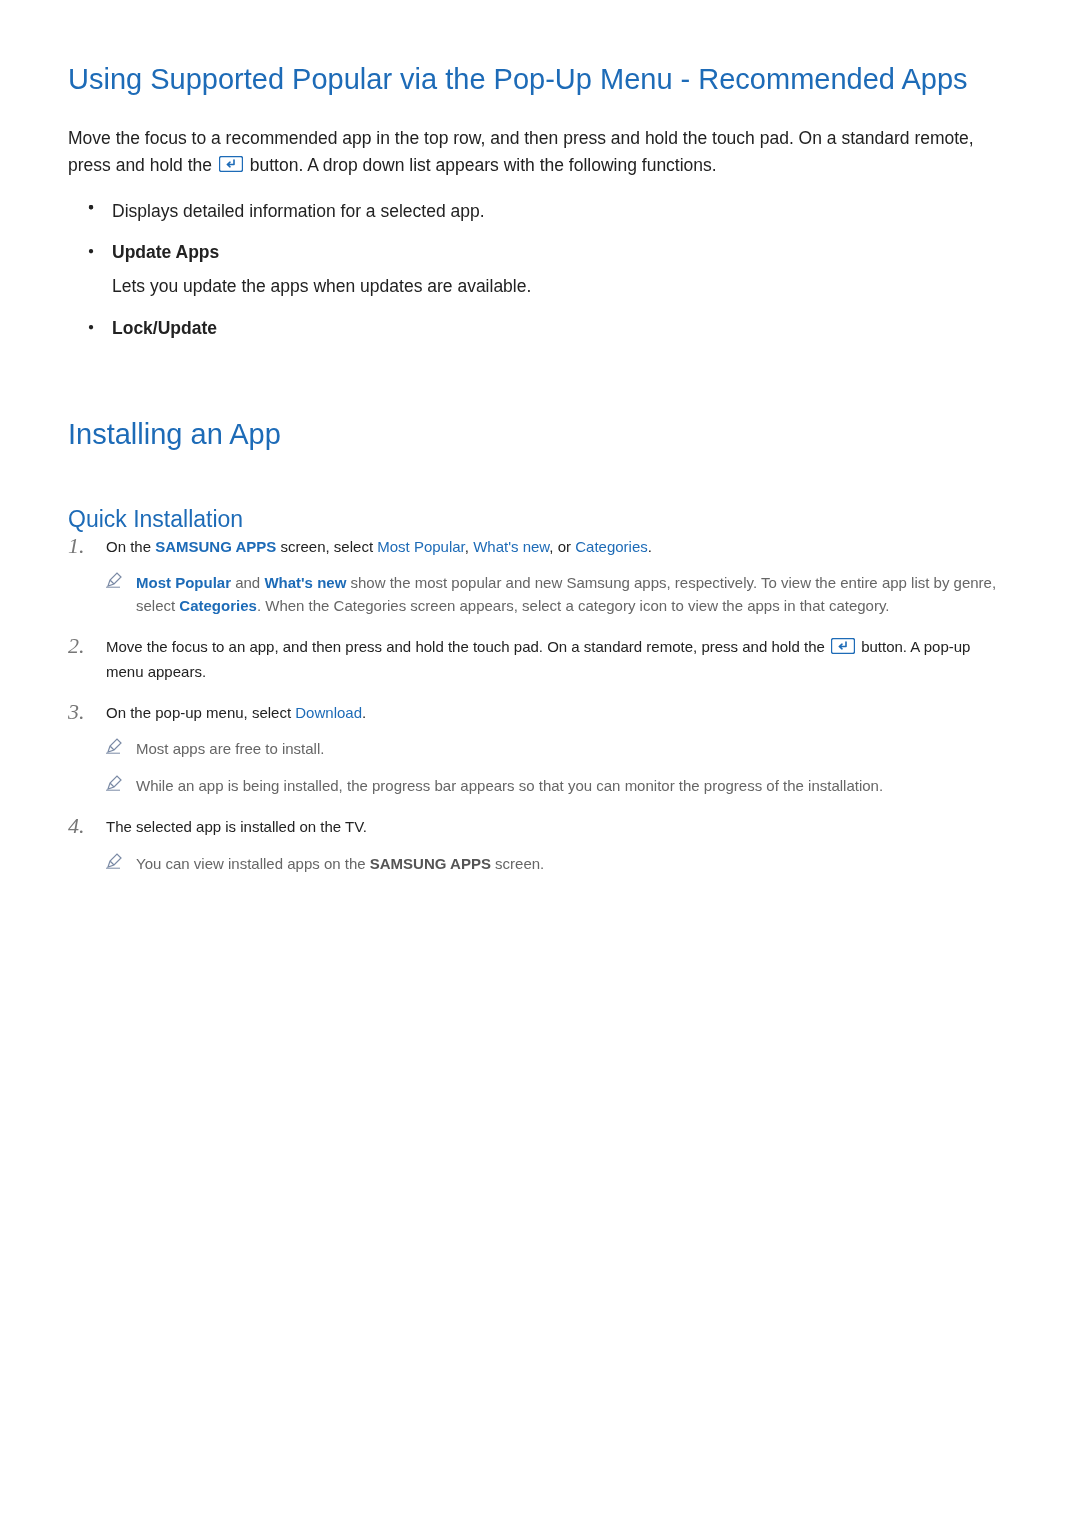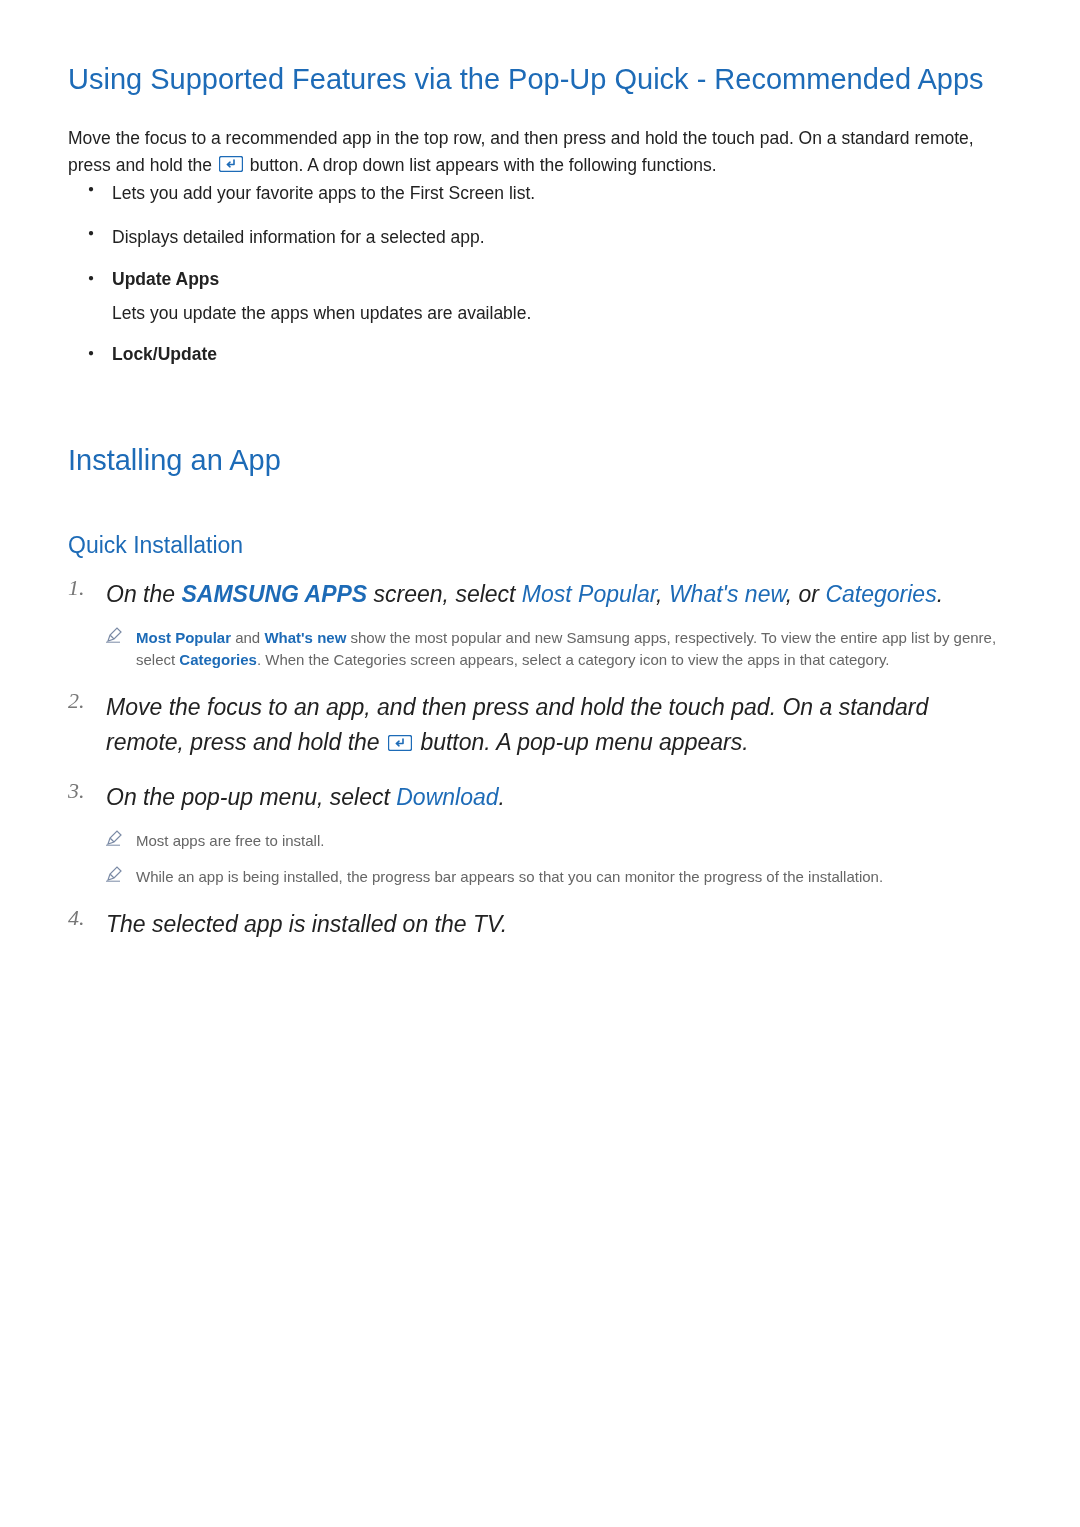--- a/index.html
+++ b/index.html
@@ -58,21 +58,21 @@
       color: #222;
       line-height: 1.5;
     }
     .spacer-lg {
       height: 48px;
     }
     h2.sub-heading {
       color: #1d6bb7;
       font-weight: 400;
       font-size: 23px;
-      margin-bottom: 18px;
+      margin-bottom: 2px;
     }
     ol.num-list {
       list-style: none;
       counter-reset: step;
       padding-left: 0;
     }
     ol.num-list > li {
       counter-increment: step;
       position: relative;
       padding-left: 38px;
@@ -82,24 +82,23 @@
       content: counter(step) ".";
       position: absolute;
       left: 0;
       top: -2px;
       font-style: italic;
       font-family: Georgia, "Times New Roman", serif;
       font-size: 22px;
       color: #777;
     }
     .step-text {
-      font-size: 23px;
+      font-size: 15px;
       line-height: 1.55;
       color: #222;
-      font-style: italic;
     }
     .hl {
       color: #1d6bb7;
     }
     .hl-bold {
       color: #1d6bb7;
       font-weight: bold;
     }
     .note-block {
       margin-top: 14px;
@@ -113,36 +112,35 @@
     .note-icon {
       position: absolute;
       left: 0;
       top: 0px;
       color: #7a8aa5;
     }
   </style>
 </head>
 <body>
 
-<h1 class="section-heading">Using Supported Features via the Pop-Up Quick - Recommended Apps</h1>
+<h1 class="section-heading">Using Supported Popular via the Pop-Up Menu - Recommended Apps</h1>
 
 <p class="intro">
   <span>Move the focus to a recommended app in the top row, and then press and hold the touch pad. On a standard remote, press and hold the </span>
   <span class="enter-icon">
     <svg width="24" height="16" viewBox="0 0 24 16">
       <rect x="0.5" y="0.5" width="23" height="15" rx="2" fill="none" stroke="#1d6bb7" stroke-width="1.4"></rect>
       <path d="M15 4 L15 8.5 L9 8.5 M11 6.2 L8.3 8.5 L11 10.8" fill="none" stroke="#1d6bb7" stroke-width="1.6" stroke-linecap="round" stroke-linejoin="round"></path>
     </svg>
   </span>
   <span> button. A drop down list appears with the following functions.</span>
 </p>
 
 <ul class="bullet-list">
   <li>
-    <div class="bullet-desc">Lets you add your favorite apps to the First Screen list.</div>
   </li>
   <li>
     <div class="bullet-desc">Displays detailed information for a selected app.</div>
   </li>
   <li>
     <div class="bullet-title">Update Apps</div>
     <div class="bullet-desc">Lets you update the apps when updates are available.</div>
   </li>
   <li>
     <div class="bullet-title">Lock/Update</div>
@@ -206,15 +204,24 @@
             <path d="M2 14 L4 8 L11 1 L15 5 L8 12 L2 14 Z M4 8 L8 12" fill="none" stroke="#7a8aa5" stroke-width="1.2"></path>
             <line x1="0" y1="15.2" x2="14" y2="15.2" stroke="#7a8aa5" stroke-width="1"></line>
           </svg>
       </span>
       <span>While an app is being installed, the progress bar appears so that you can monitor the progress of the installation.</span>
     </div>
   </li>
 
   <li>
     <div class="step-text">The selected app is installed on the TV.</div>
+    <div class="note-block">
+      <span class="note-icon">
+        <svg width="16" height="16" viewBox="0 0 16 16">
+            <path d="M2 14 L4 8 L11 1 L15 5 L8 12 L2 14 Z M4 8 L8 12" fill="none" stroke="#7a8aa5" stroke-width="1.2"></path>
+            <line x1="0" y1="15.2" x2="14" y2="15.2" stroke="#7a8aa5" stroke-width="1"></line>
+          </svg>
+      </span>
+      <span>You can view installed apps on the </span><span style="font-weight:bold;color:#555">SAMSUNG APPS</span><span> screen.</span>
+    </div>
   </li>
 
 </ol>
 
 </body></html>

